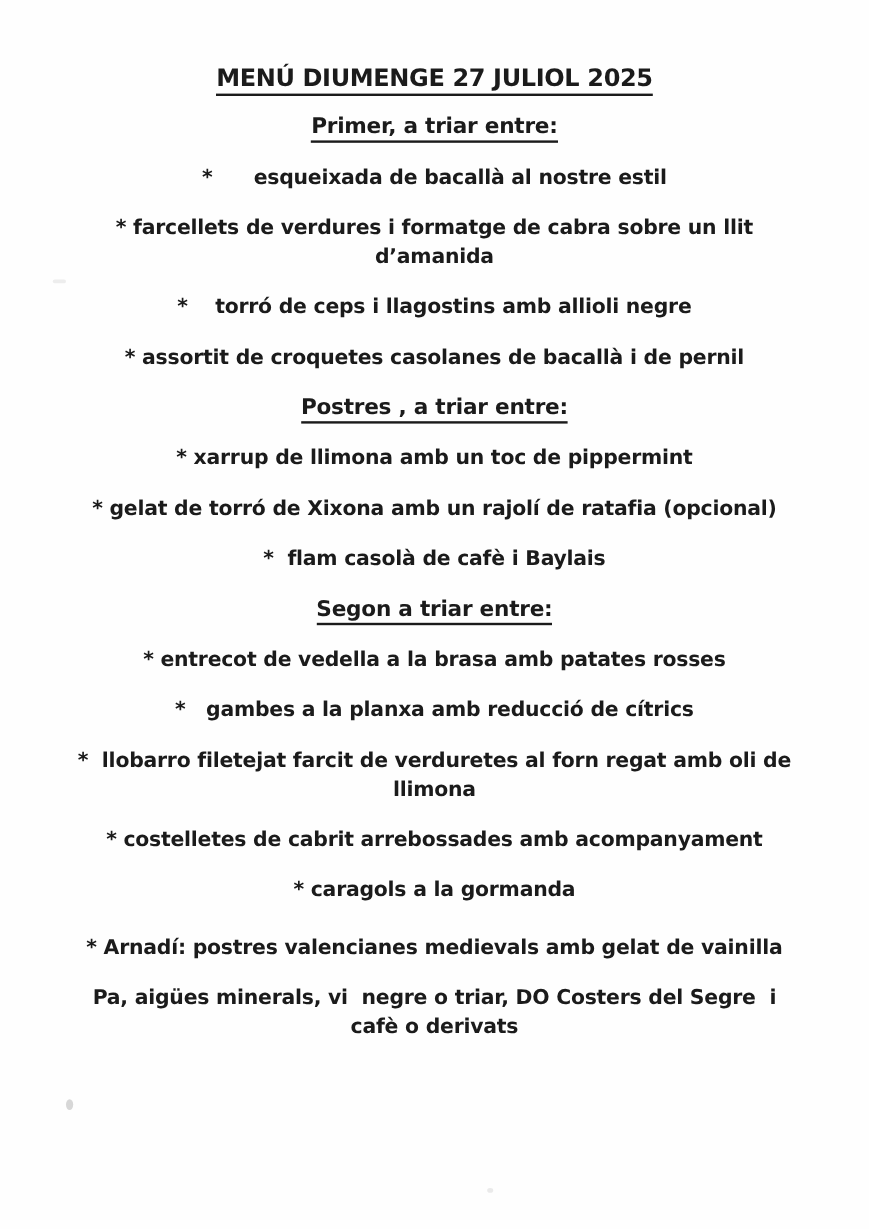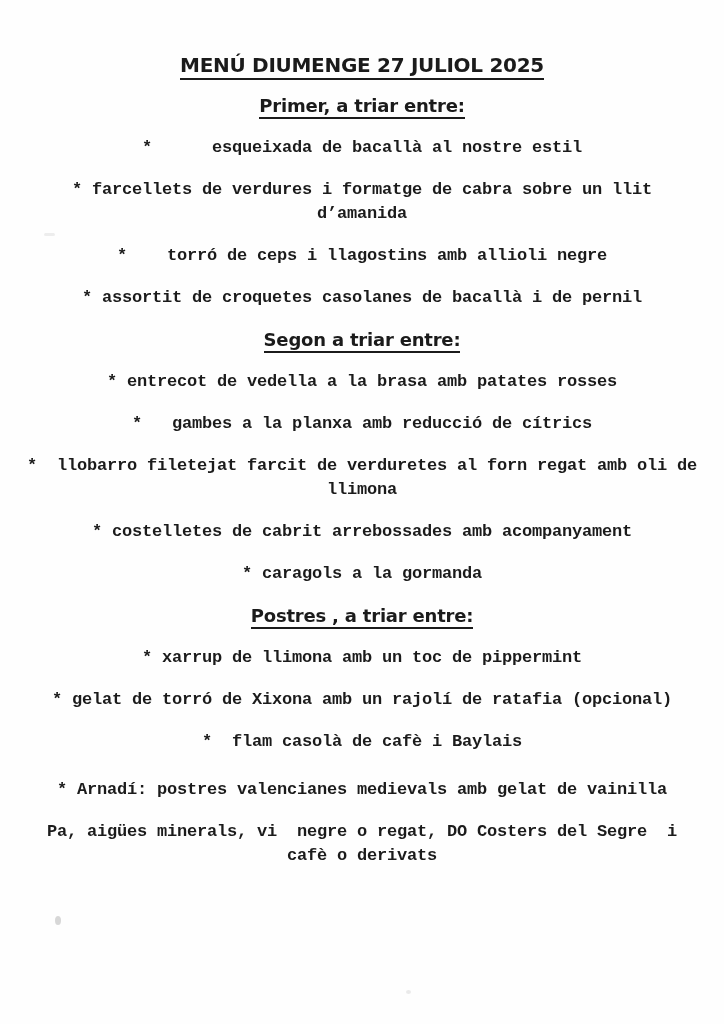--- a/index.html
+++ b/index.html
@@ -33,21 +33,20 @@
     line-height: 24px;
     margin: 0 0 18px;
     letter-spacing: -0.2px;
   }
   p.item {
     font-size: 17px;
     line-height: 24px;
     margin: 0 0 18px;
     letter-spacing: -0.2px;
     white-space: pre-wrap;
-    font-family: Liberation Mono, monospace;
   }
   p.extra { margin-top: 24px; }
   .speck {
     position: absolute;
     background: #8f8f8f;
     border-radius: 50%;
   }
   #speck-1 { left: 55px;  top: 916px; width: 6px;  height: 9px;  opacity: 0.35; }
   #speck-2 { left: 406px; top: 990px; width: 5px;  height: 4px;  opacity: 0.18; }
   #speck-3 { left: 44px;  top: 233px; width: 11px; height: 3px;  opacity: 0.15; border-radius: 2px; }
@@ -62,37 +61,37 @@
   <section>
     <p class="heading"><span class="u">Primer, a triar entre:</span></p>
     <p class="item">*      esqueixada de bacallà al nostre estil</p>
     <p class="item">* farcellets de verdures i formatge de cabra sobre un llit
 d’amanida</p>
     <p class="item">*    torró de ceps i llagostins amb allioli negre</p>
     <p class="item">* assortit de croquetes casolanes de bacallà i de pernil</p>
   </section>
 
   <section>
+    <p class="heading"><span class="u">Postres , a triar entre:</span></p>
+    <p class="item">* xarrup de llimona amb un toc de pippermint</p>
+    <p class="item">* gelat de torró de Xixona amb un rajolí de ratafia (opcional)</p>
+    <p class="item">*  flam casolà de cafè i Baylais</p>
+  </section>
+
+  <section>
     <p class="heading"><span class="u">Segon a triar entre:</span></p>
     <p class="item">* entrecot de vedella a la brasa amb patates rosses</p>
     <p class="item">*   gambes a la planxa amb reducció de cítrics</p>
     <p class="item">*  llobarro filetejat farcit de verduretes al forn regat amb oli de
 llimona</p>
     <p class="item">* costelletes de cabrit arrebossades amb acompanyament</p>
     <p class="item">* caragols a la gormanda</p>
   </section>
 
-  <section>
-    <p class="heading"><span class="u">Postres , a triar entre:</span></p>
-    <p class="item">* xarrup de llimona amb un toc de pippermint</p>
-    <p class="item">* gelat de torró de Xixona amb un rajolí de ratafia (opcional)</p>
-    <p class="item">*  flam casolà de cafè i Baylais</p>
-  </section>
-
   <p class="item extra">* Arnadí: postres valencianes medievals amb gelat de vainilla</p>
-  <p class="item">Pa, aigües minerals, vi  negre o regat, DO Costers del Segre  i
+  <p class="item">Pa, aigües minerals, vi  negre o triar, DO Costers del Segre  i
 cafè o derivats</p>
 
 </div>
 
 <div class="speck" id="speck-1"></div>
 <div class="speck" id="speck-2"></div>
 <div class="speck" id="speck-3"></div>
 
 </body></html>

